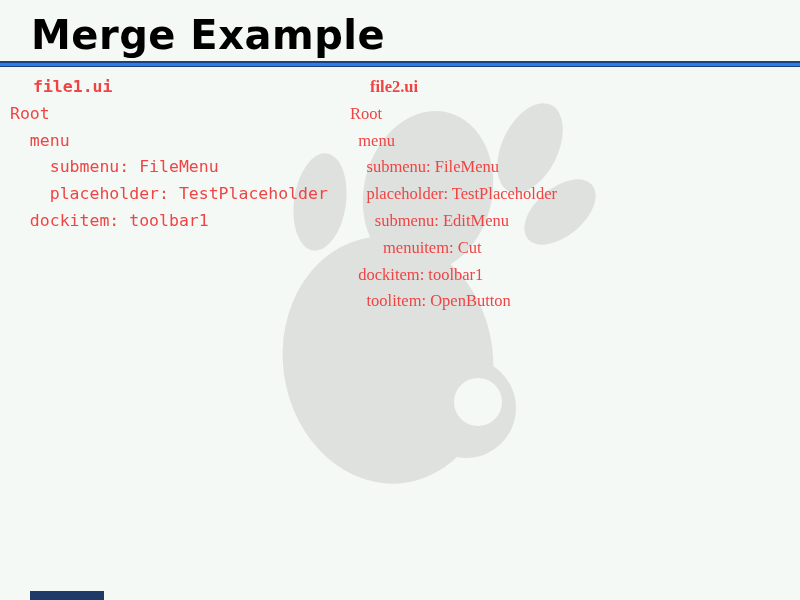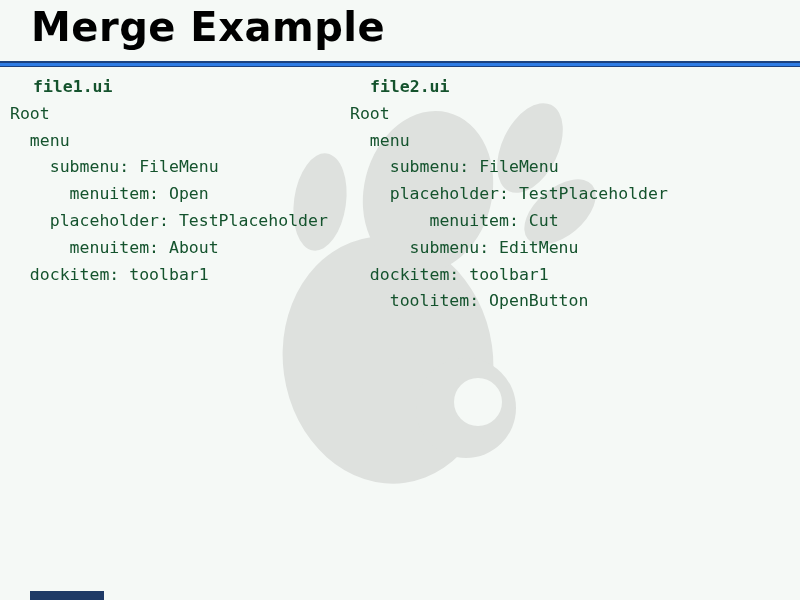--- a/index.html
+++ b/index.html
@@ -5,21 +5,21 @@
   html, body { margin: 0; padding: 0; }
   body {
     width: 800px; height: 600px;
     background: #f5f9f6;
     overflow: hidden;
     position: relative;
     font-family: "DejaVu Sans", "Liberation Sans", sans-serif;
   }
   .title {
     position: absolute;
-    left: 31px; top: 4px;
+    left: 31px; top: 12px;
     font-size: 40px;
     font-weight: bold;
     color: #000;
     letter-spacing: 0.5px;
     white-space: nowrap;
     z-index: 2;
   }
   .title-rule {
     position: absolute;
     left: 0; top: 61px;
@@ -35,24 +35,24 @@
     width: 320px; height: 410px;
     z-index: 0;
   }
   .col {
     position: absolute;
     top: 74px;
     z-index: 1;
     font-family: "DejaVu Sans Mono", "Liberation Mono", monospace;
     font-size: 16.5px;
     line-height: 26.8px;
-    color: #14532d;
+    color: #ef4444;
   }
   .col-left  { left: 10px; }
-  .col-right { left: 350px; }
+  .col-right { left: 350px; font-family: Liberation Serif, serif; }
   .col-header { font-weight: bold; white-space: pre; }
   .col-left  .col-header { margin-left: 23px; }
   .col-right .col-header { margin-left: 20px; }
   .tree-row { white-space: pre; }
   .footer-bar {
     position: absolute;
     left: 30px; top: 591px;
     width: 74px; height: 9px;
     background: #1e3a66;
     z-index: 2;
@@ -81,31 +81,29 @@
 
     <circle cx="200" cy="312" r="24" fill="#f5f9f6"></circle>
   </svg>
 </div>
 
 <div class="col col-left">
   <div class="col-header">file1.ui</div>
   <div class="tree-row">Root</div>
   <div class="tree-row">  menu</div>
   <div class="tree-row">    submenu: FileMenu</div>
-  <div class="tree-row">      menuitem: Open</div>
   <div class="tree-row">    placeholder: TestPlaceholder</div>
-  <div class="tree-row">      menuitem: About</div>
   <div class="tree-row">  dockitem: toolbar1</div>
 </div>
 
 <div class="col col-right">
   <div class="col-header">file2.ui</div>
   <div class="tree-row">Root</div>
   <div class="tree-row">  menu</div>
   <div class="tree-row">    submenu: FileMenu</div>
   <div class="tree-row">    placeholder: TestPlaceholder</div>
+  <div class="tree-row">      submenu: EditMenu</div>
   <div class="tree-row">        menuitem: Cut</div>
-  <div class="tree-row">      submenu: EditMenu</div>
   <div class="tree-row">  dockitem: toolbar1</div>
   <div class="tree-row">    toolitem: OpenButton</div>
 </div>
 
 <div class="footer-bar"></div>
 
 </body></html>

